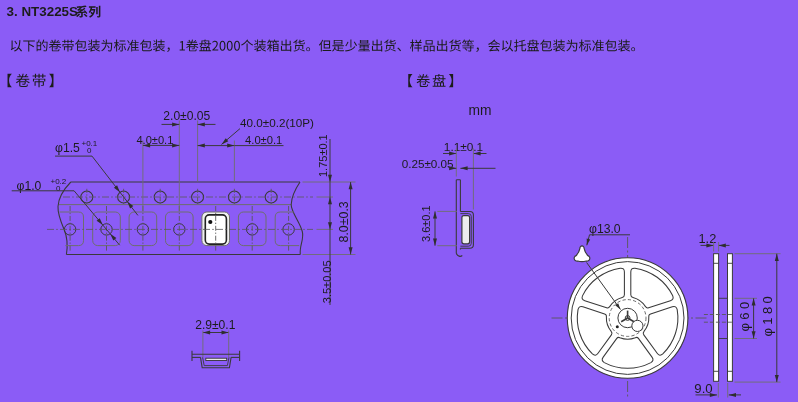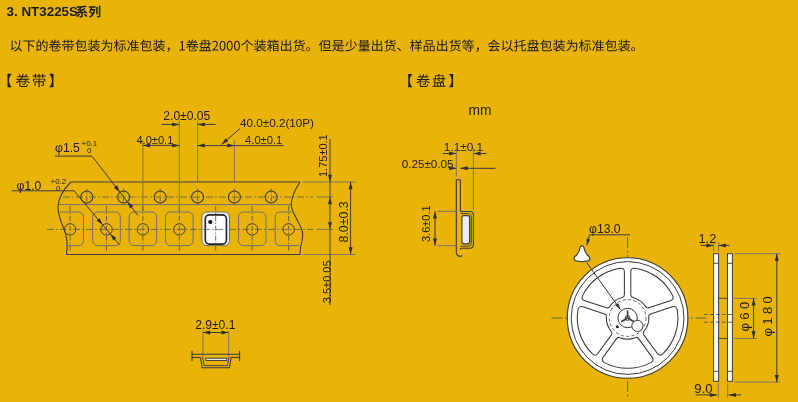--- a/index.html
+++ b/index.html
@@ -1,16 +1,16 @@
 <!DOCTYPE html>
 <html><head>
 <meta charset="utf-8">
 <style>
 html,body{margin:0;padding:0;background:#ffffff;}
-#page{position:relative;width:798px;height:402px;background:#eab308;overflow:hidden;text-align:right;}
+#page{position:relative;width:798px;height:402px;background:#8b5cf6;overflow:hidden;text-align:right;}
 </style>
 </head>
 <body>
 <div id="page">
 <svg width="798" height="402" viewBox="0 0 798 402">
 
 <g>
 <text x="6.5" y="16" font-family="Liberation Sans, sans-serif" font-size="13.4" font-weight="bold" fill="#1c1c1c">3. NT3225S</text>
 <path transform="translate(75.5,16.5) scale(0.01280,-0.01280)" d="M242 216C195 153 114 84 38 43C68 25 119 -14 143 -37C216 13 305 96 364 173ZM619 158C697 100 795 17 839 -37L946 34C895 90 794 169 717 221ZM642 441C660 423 680 402 699 381L398 361C527 427 656 506 775 599L688 677C644 639 595 602 546 568L347 558C406 600 464 648 515 698C645 711 768 729 872 754L786 853C617 812 338 787 92 778C104 751 118 703 121 673C194 675 271 679 348 684C296 636 244 598 223 585C193 564 170 550 147 547C159 517 175 466 180 444C203 453 236 458 393 469C328 430 273 401 243 388C180 356 141 339 102 333C114 303 131 248 136 227C169 240 214 247 444 266V44C444 33 439 30 422 29C405 29 344 29 292 31C310 0 330 -51 336 -86C410 -86 466 -85 510 -67C554 -48 566 -17 566 41V275L773 292C798 259 820 228 835 202L929 260C889 324 807 418 732 488Z" fill="#1c1c1c"></path>
 <path transform="translate(88.3,16.5) scale(0.01280,-0.01280)" d="M617 743V167H735V743ZM824 840V50C824 34 818 29 801 29C784 28 729 28 679 30C695 -2 712 -53 717 -85C799 -86 855 -82 893 -64C931 -45 944 -14 944 51V840ZM173 283C210 252 258 210 291 177C230 98 152 39 60 4C85 -20 116 -67 132 -98C362 9 506 211 554 563L479 585L458 582H275C285 617 295 653 303 689H572V804H48V689H182C151 553 101 428 29 348C55 329 102 287 120 265C166 320 205 391 237 472H422C406 402 384 339 356 282C323 311 276 348 242 374Z" fill="#1c1c1c"></path>

